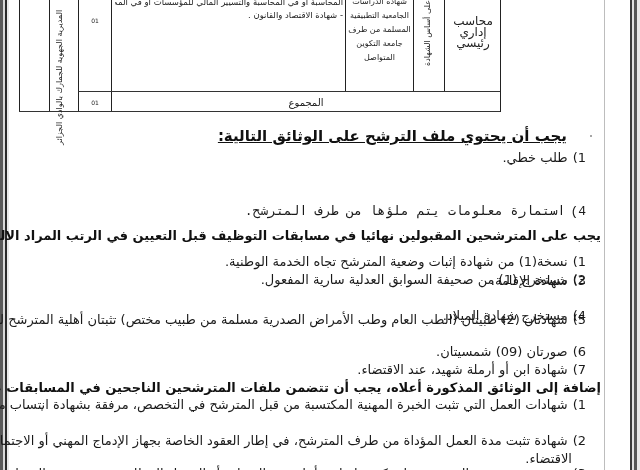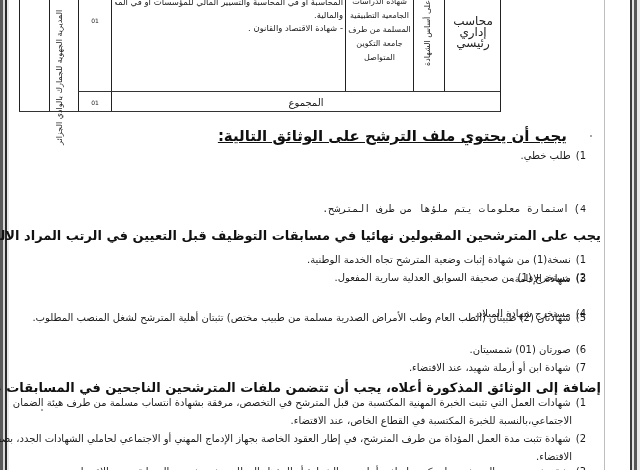--- a/index.html
+++ b/index.html
@@ -27,21 +27,21 @@
   .hline { position:absolute; height:1px; background:#333; }
   .cell { position:absolute; font-size:8.5px; line-height:13px; text-align:center; color:#222; }
   .vtext {
     position:absolute; writing-mode:vertical-rl; transform:rotate(180deg);
     font-size:8px; color:#222; white-space:nowrap;
   }
   .small-num { font-size:6px; }
   
   .heading { position:absolute; right:50px; font-size:15px; font-weight:bold; text-decoration:underline; white-space:nowrap; }
   .para { position:absolute; right:45px; font-size:13px; font-weight:bold; white-space:nowrap; }
-  .item { position:absolute; font-size:10px; white-space:nowrap; color:#1a1a1a; }
+  .item { position:absolute; font-size:13px; white-space:nowrap; color:#1a1a1a; }
   .num { display:inline-block; margin-left:5px; }
   .dot { position:absolute; width:2px; height:2px; background:#888; border-radius:1px; }
 </style>
 </head>
 <body>
 
 <div class="frame-left"></div>
 <div class="frame-right"></div>
 
 <div class="page">
@@ -59,21 +59,20 @@
 
     <div class="hline" style="left:63px;width:422px;top:91px;"></div>
     <div class="hline" style="left:4px;width:481px;top:111px;"></div>
 
     <div class="vtext" style="left:40px;top:10px;height:80px;">المديرية الجهوية للجمارك بالوادي الجزائر</div>
 
     <div class="cell small-num" style="left:64px;width:32px;top:14px;">01</div>
 
     <div class="cell" style="left:100px;width:228px;top:-4px;text-align:right;">
       <div style="white-space:nowrap;overflow:hidden;">المحاسبة أو في المحاسبة والتسيير المالي للمؤسسات أو في المحاسبة والتسيير أو في المحاسبة</div>
-      <div>والمالية.</div>
       <div>- شهادة الاقتصاد والقانون .</div>
     </div>
 
     <div class="cell" style="left:331px;width:67px;top:-5px;font-size:8px;line-height:14px;">
       <div>شهادة الدراسات</div>
       <div>الجامعية التطبيقية</div>
       <div>المسلمة من طرف</div>
       <div>جامعة التكوين</div>
       <div>المتواصل</div>
     </div>
@@ -89,25 +88,24 @@
   <div class="heading" style="top:127px;right:37px;">يجب أن يحتوي ملف الترشح على الوثائق التالية:</div>
   <div class="item" style="top:150px;right:18px;"><span class="num">1)</span><span>طلب خطي.</span></div>
   <div class="item" style="top:203px;right:18px;font-family:Liberation Mono, monospace;"><span class="num">4)</span><span>استمارة معلومات يتم ملؤها من طرف المترشح.</span></div>
 
   <div class="para" style="top:228px;right:3px;">يجب على المترشحين المقبولين نهائيا في مسابقات التوظيف قبل التعيين في الرتب المراد الالتحاق بها إتمام ملفاتهم الإدارية بالوثائق الآتية:</div>
   <div class="item" style="top:254px;right:18px;"><span class="num">1)</span><span>نسخة(1) من شهادة إثبات وضعية المترشح تجاه الخدمة الوطنية.</span></div>
   <div class="item" style="top:272px;right:18px;"><span class="num">2)</span><span>مستخرج (1) من صحيفة السوابق العدلية سارية المفعول.</span></div>
   <div class="item" style="top:273px;right:18px;text-align:center;"><span class="num">3)</span><span>شهادة الإقامة.</span></div>
   <div class="item" style="top:308px;right:18px;"><span class="num">4)</span><span>مستخرج شهادة الميلاد.</span></div>
   <div class="item" style="top:312px;right:18px;"><span class="num">5)</span><span>شهادتان (2) طبيتان (الطب العام وطب الأمراض الصدرية مسلمة من طبيب مختص) تثبتان أهلية المترشح لشغل المنصب المطلوب.</span></div>
-  <div class="item" style="top:344px;right:18px;"><span class="num">6)</span><span>صورتان (01) شمسيتان.</span></div>
+  <div class="item" style="top:344px;right:18px;"><span class="num">6)</span><span>صورتان (09) شمسيتان.</span></div>
   <div class="item" style="top:362px;right:18px;"><span class="num">7)</span><span>شهادة ابن أو أرملة شهيد، عند الاقتضاء.</span></div>
 
   <div class="para" style="top:380px;right:3px;">إضافة إلى الوثائق المذكورة أعلاه، يجب أن تتضمن ملفات المترشحين الناجحين في المسابقات على أساس الشهادات على الخصوص ما يأتي:</div>
   <div class="item" style="top:397px;right:18px;"><span class="num">1)</span><span>شهادات العمل التي تثبت الخبرة المهنية المكتسبة من قبل المترشح في التخصص، مرفقة بشهادة انتساب مسلمة من طرف هيئة الضمان</span></div>
-  <div class="item" style="top:415px;right:32px;">الاجتماعي،بالنسبة للخبرة المكتسبة في القطاع الخاص، عند الاقتضاء.</div>
   <div class="item" style="top:433px;right:18px;"><span class="num">2)</span><span>شهادة تثبت مدة العمل المؤداة من طرف المترشح، في إطار العقود الخاصة بجهاز الإدماج المهني أو الاجتماعي لحاملي الشهادات الجدد، بصفة متعاقد، عند</span></div>
   <div class="item" style="top:451px;right:32px;">الاقتضاء.</div>
   <div class="item" style="top:466px;right:18px;"><span class="num">3)</span><span>وثيقة تثبت وضعية المترشح تجاه تكوين إضافي أعلى من الشهادة أو المؤهل المطلوب في تخصص المسابقة، عند الاقتضاء.</span></div>
 
   <div class="dot" style="left:580px;top:135px;"></div>
   <div class="dot" style="left:31px;top:409px;"></div>
 </div>
 
 </body></html>

